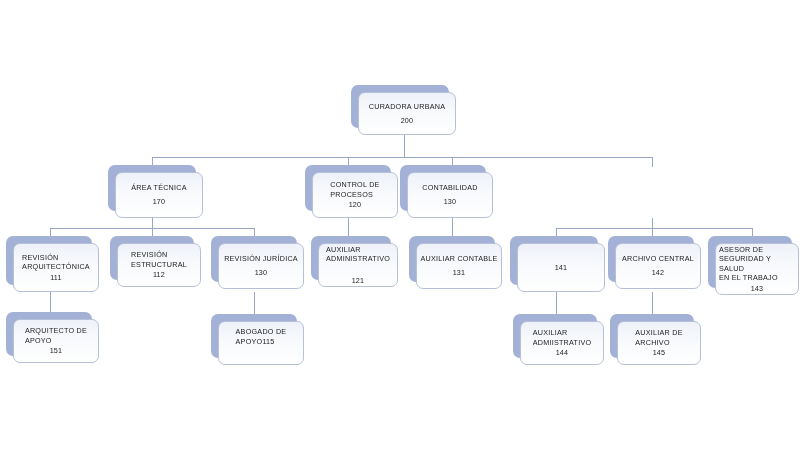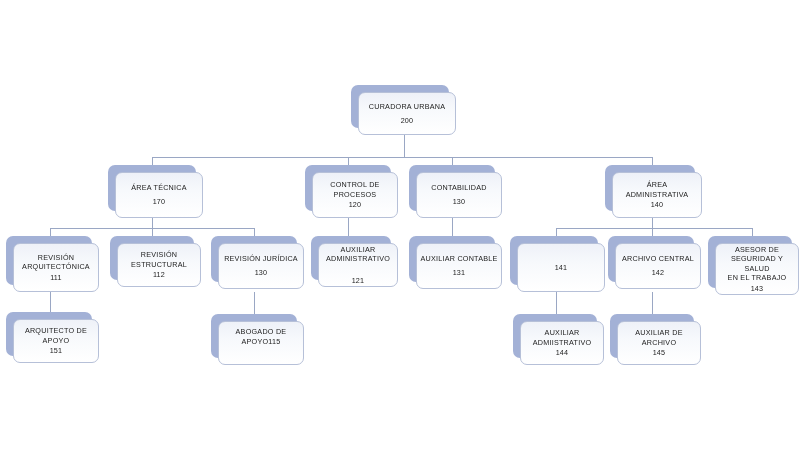--- a/index.html
+++ b/index.html
@@ -54,21 +54,21 @@
     flex-direction: column;
     align-items: center;
     justify-content: center;
     padding: 2px 3px;
   }
   .node .title {
     font-size: 7.2px;
     line-height: 9.6px;
     letter-spacing: 0.25px;
     color: #1a1a1a;
-    text-align: center;
+    text-align: left;
     white-space: pre-line;
   }
   .node .code {
     font-size: 7.2px;
     line-height: 9.6px;
     letter-spacing: 0.25px;
     color: #1a1a1a;
     text-align: center;
     margin-top: 4px;
   }
@@ -128,36 +128,28 @@
 
   <div class="node tight" style="left:305px; top:165px; width:86px; height:46px;">
     <div class="shadow"></div>
     <div class="card">
       <div class="title">CONTROL  DE
 PROCESOS</div>
       <div class="code">120</div>
     </div>
   </div>
 
-  <div class="node" style="left:409px; top:165px; width:86px; height:46px;padding-left:44px;">
+  <div class="node" style="left:400px; top:165px; width:86px; height:46px;padding-left:44px;">
     <div class="shadow"></div>
     <div class="card">
       <div class="title">CONTABILIDAD</div>
       <div class="code">130</div>
     </div>
   </div>
 
-  <div class="node tight" style="left:605px; top:165px; width:90px; height:46px;">
-    <div class="shadow"></div>
-    <div class="card">
-      <div class="title">ÁREA
-ADMINISTRATIVA</div>
-      <div class="code">140</div>
-    </div>
-  </div>
 
   <div class="node tight" style="left:6px; top:236px; width:86px; height:49px;">
     <div class="shadow"></div>
     <div class="card">
       <div class="title">REVISIÓN
 ARQUITECTÓNICA</div>
       <div class="code">111</div>
     </div>
   </div>
 

